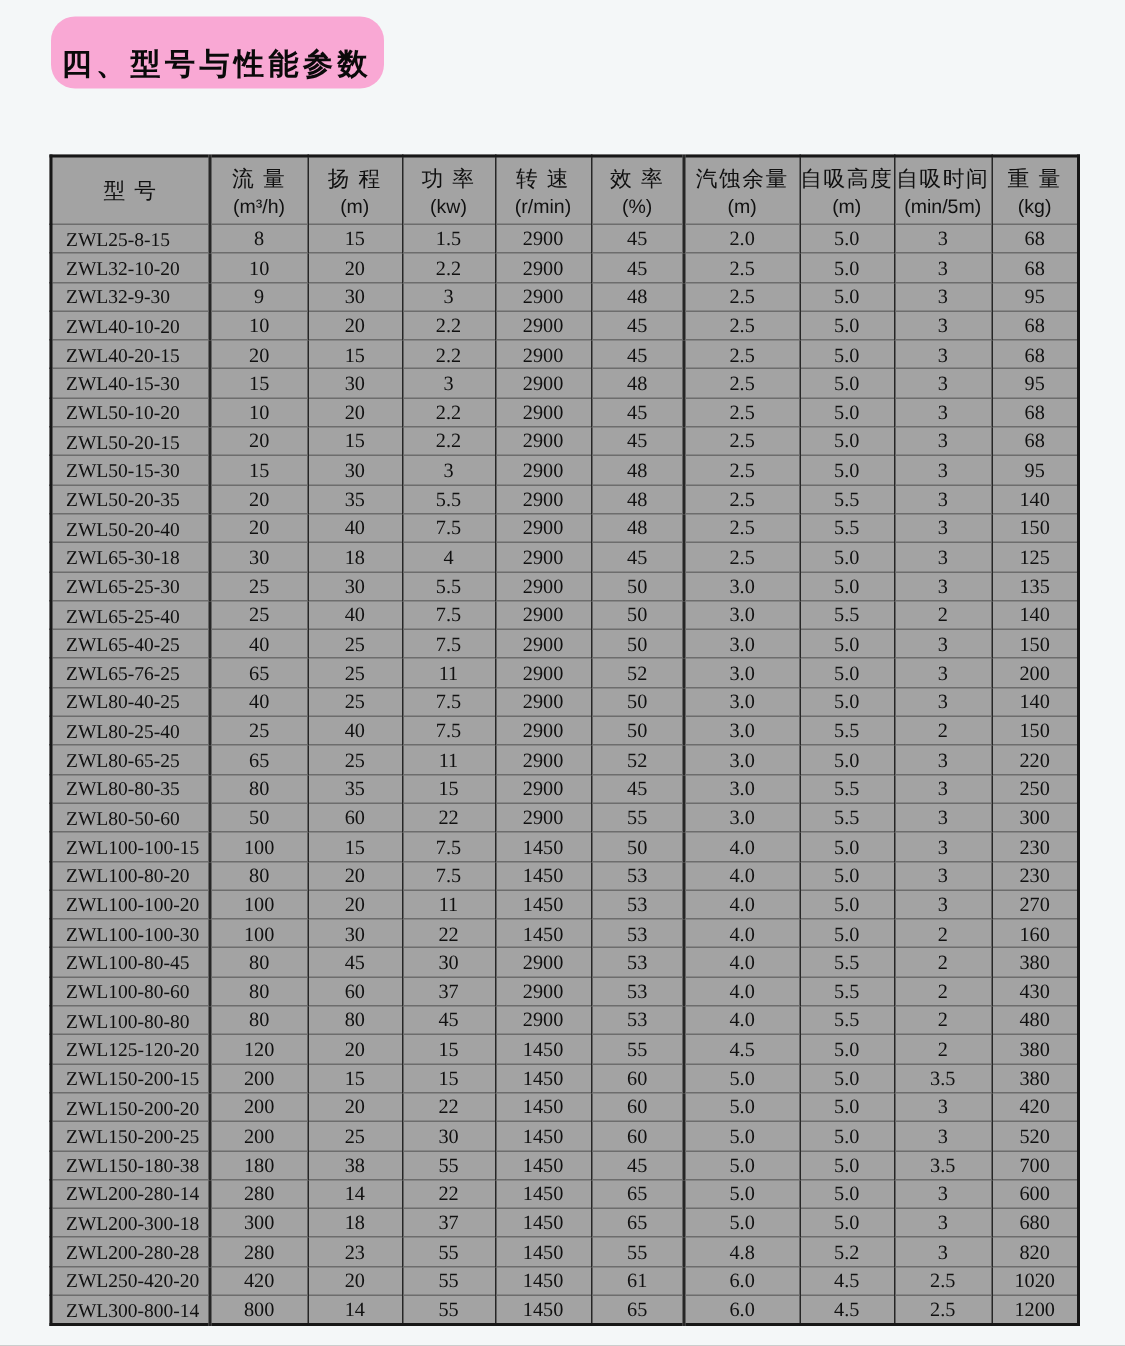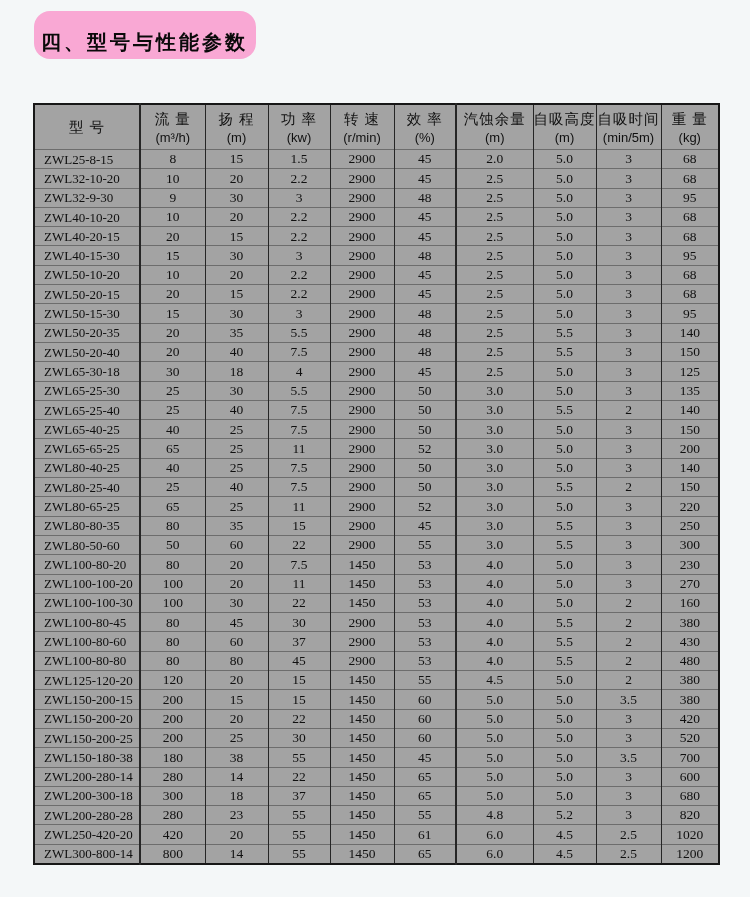--- a/index.html
+++ b/index.html
@@ -337,21 +337,21 @@
           <td class="col-2">25</td>
           <td class="col-3">7.5</td>
           <td class="col-4">2900</td>
           <td class="col-5">50</td>
           <td class="col-6">3.0</td>
           <td class="col-7">5.0</td>
           <td class="col-8">3</td>
           <td class="col-9">150</td>
         </tr>
         <tr>
-          <td class="col-0">ZWL65-65-25</td>
+          <td class="col-0">ZWL65-76-25</td>
           <td class="col-1">65</td>
           <td class="col-2">25</td>
           <td class="col-3">11</td>
           <td class="col-4">2900</td>
           <td class="col-5">52</td>
           <td class="col-6">3.0</td>
           <td class="col-7">5.0</td>
           <td class="col-8">3</td>
           <td class="col-9">200</td>
         </tr>
@@ -407,20 +407,32 @@
           <td class="col-0">ZWL80-50-60</td>
           <td class="col-1">50</td>
           <td class="col-2">60</td>
           <td class="col-3">22</td>
           <td class="col-4">2900</td>
           <td class="col-5">55</td>
           <td class="col-6">3.0</td>
           <td class="col-7">5.5</td>
           <td class="col-8">3</td>
           <td class="col-9">300</td>
+        </tr>
+        <tr>
+          <td class="col-0">ZWL100-100-15</td>
+          <td class="col-1">100</td>
+          <td class="col-2">15</td>
+          <td class="col-3">7.5</td>
+          <td class="col-4">1450</td>
+          <td class="col-5">50</td>
+          <td class="col-6">4.0</td>
+          <td class="col-7">5.0</td>
+          <td class="col-8">3</td>
+          <td class="col-9">230</td>
         </tr>
         <tr>
           <td class="col-0">ZWL100-80-20</td>
           <td class="col-1">80</td>
           <td class="col-2">20</td>
           <td class="col-3">7.5</td>
           <td class="col-4">1450</td>
           <td class="col-5">53</td>
           <td class="col-6">4.0</td>
           <td class="col-7">5.0</td>

